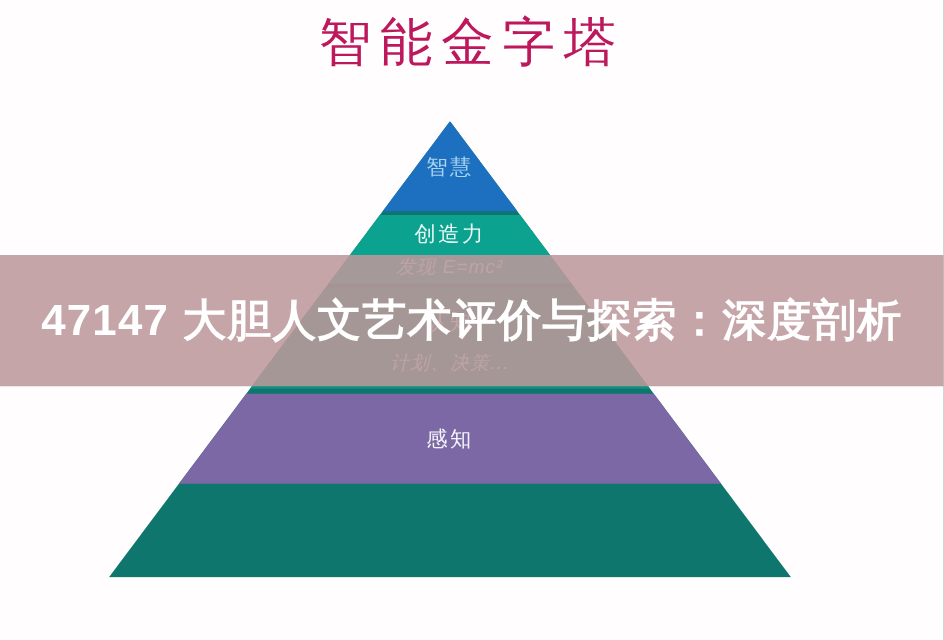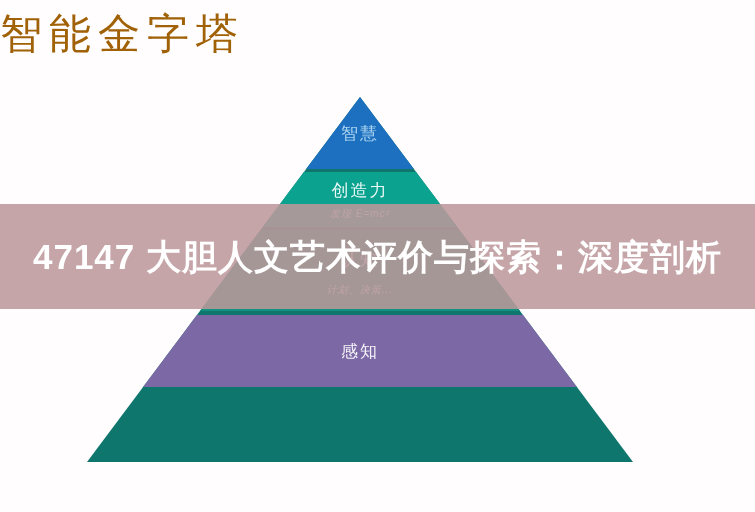--- a/index.html
+++ b/index.html
@@ -9,47 +9,47 @@
     background: #fffdfe;
     overflow: hidden;
     font-family: "Liberation Sans", "DejaVu Sans", sans-serif;
   }
   .stage { position: absolute; inset: 0; }
 
   
   .title {
     position: absolute;
     top: 6px; left: 0; right: 0;
-    text-align: left;
+    text-align: center;
     font-family: "DejaVu Sans", sans-serif;
     font-size: 42px;
     font-weight: 500;
     letter-spacing: 7px;
-    color: #a16207;
+    color: #be185d;
   }
 
   
   .pyramid {
     position: absolute;
     left: 87px; top: 97px;
     width: 546px; height: 365px;
     background: #0f766e; 
     clip-path: polygon(50% 0, 100% 100%, 0 100%);
   }
   .band {
     position: absolute;
     left: 0; right: 0;
     display: flex;
     flex-direction: column;
     align-items: center;
     justify-content: center;
     text-align: center;
   }
   .band .lvl-label { font-size: 17px; letter-spacing: 2px; color: rgba(255,255,255,0.92); }
-  .band .lvl-sub   { font-size: 10px; font-style: italic; letter-spacing: 1px; color: rgba(255,255,255,0.78); }
+  .band .lvl-sub   { font-size: 15px; font-style: italic; letter-spacing: 1px; color: rgba(255,255,255,0.78); }
   .b1 { top: 0;     height: 72px; }
   .b1 .lvl-label { color: #abd4f1; }
   .b2 { top: 75px;  height: 55px; gap: 5px; }
   .b3 { top: 133px; height: 81px; gap: 12px; padding-top: 4px; }
   .b4 { top: 218px; height: 72px; gap: 24px; }
   .b5 { top: 294px; height: 71px; }
 
   
   .banner {
     position: absolute;

